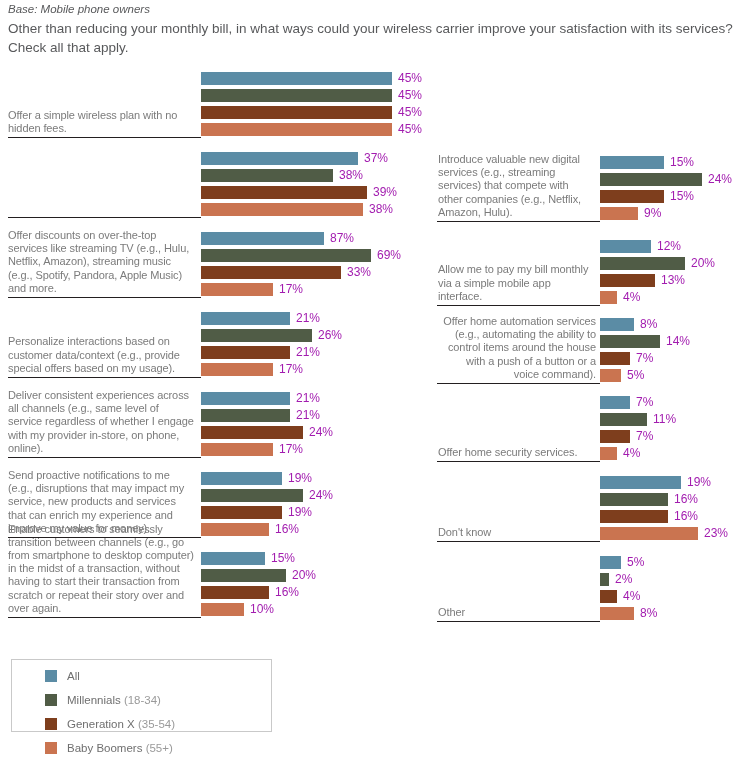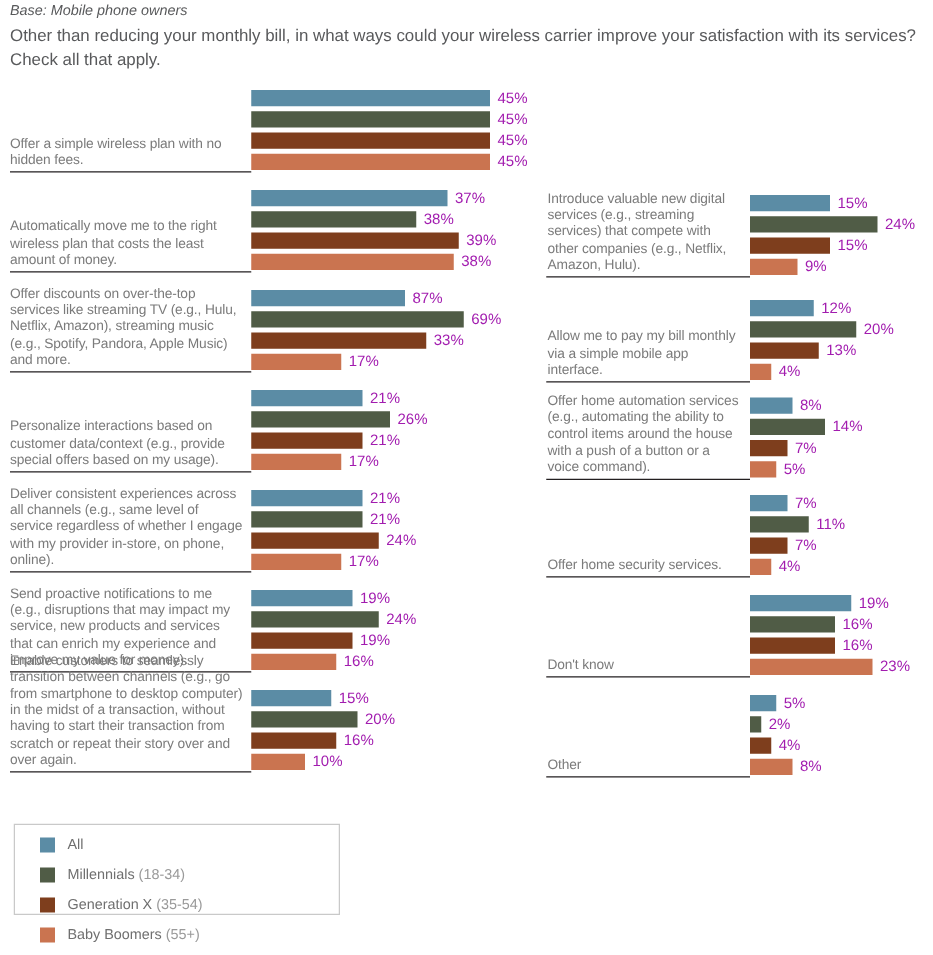--- a/index.html
+++ b/index.html
@@ -105,20 +105,21 @@
   
   #legend {
     position: absolute;
     left: 11px;
     top: 659px;
     width: 261px;
     height: 73px;
     border: 1px solid #c9c9c9;
     background: #ffffff;
     box-sizing: border-box;
+    padding-left: 13px;
   }
   .legend-row {
     display: flex;
     align-items: center;
     height: 21px;
     margin-left: 20px;
     margin-top: 3px;
   }
   .legend-row:first-child { margin-top: 5px; }
   .legend-swatch {
@@ -161,21 +162,20 @@
             <span class="bval">45%</span>
           </div>
           <div class="barrow">
             <div class="bar" style="width: 191px; background: rgb(202, 116, 80);"></div>
             <span class="bval">45%</span>
           </div>
         </div>
       </div>
       <div class="group" style="position: absolute; left: 0px; top: 82px; width: 100%; height: 76px;">
         <div class="rule"></div>
-        <div class="glabel">Automatically move me to the right wireless plan that costs the least amount of money.</div>
         <div class="bars">
           <div class="barrow">
             <div class="bar" style="width: 157px; background: rgb(91, 140, 165);"></div>
             <span class="bval">37%</span>
           </div>
           <div class="barrow">
             <div class="bar" style="width: 132px; background: rgb(80, 92, 70);"></div>
             <span class="bval">38%</span>
           </div>
           <div class="barrow">
@@ -337,21 +337,21 @@
           <div class="barrow">
             <div class="bar" style="width: 55px; background: rgb(126, 62, 29);"></div>
             <span class="bval">13%</span>
           </div>
           <div class="barrow">
             <div class="bar" style="width: 17px; background: rgb(202, 116, 80);"></div>
             <span class="bval">4%</span>
           </div>
         </div>
       </div>
-      <div class="group" style="position: absolute; left: 0px; top: 164px; width: 100%; height: 80px;">
+      <div class="group" style="position: absolute; left: 0px; top: 164px; width: 100%; height: 80px; text-align: right;">
         <div class="rule"></div>
         <div class="glabel">Offer home automation services (e.g., automating the ability to control items around the house with a push of a button or a voice command).</div>
         <div class="bars">
           <div class="barrow">
             <div class="bar" style="width: 34px; background: rgb(91, 140, 165);"></div>
             <span class="bval">8%</span>
           </div>
           <div class="barrow">
             <div class="bar" style="width: 60px; background: rgb(80, 92, 70);"></div>
             <span class="bval">14%</span>

